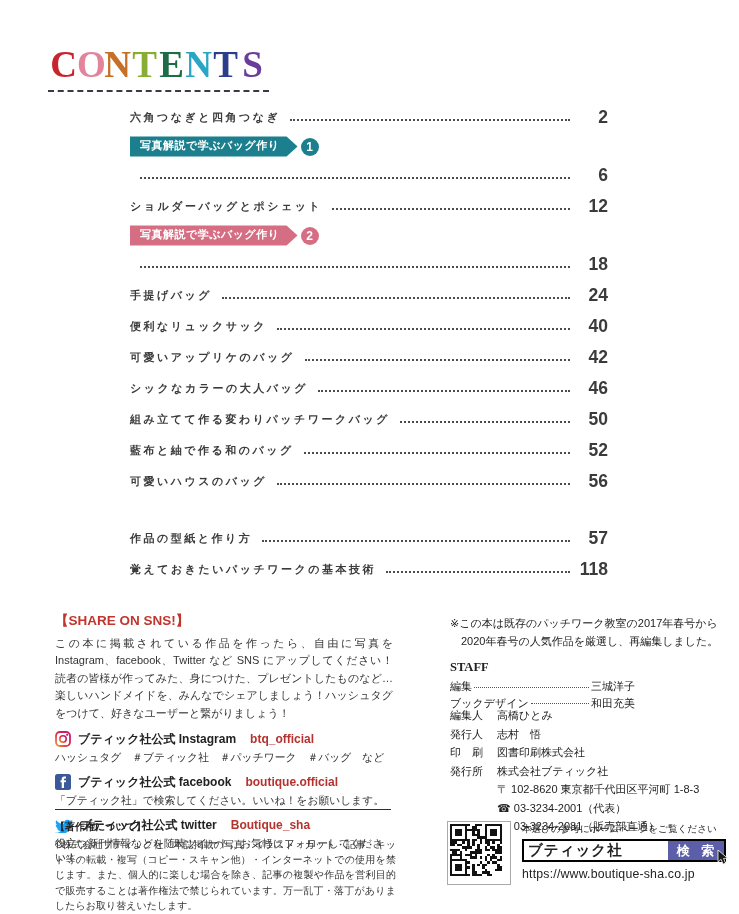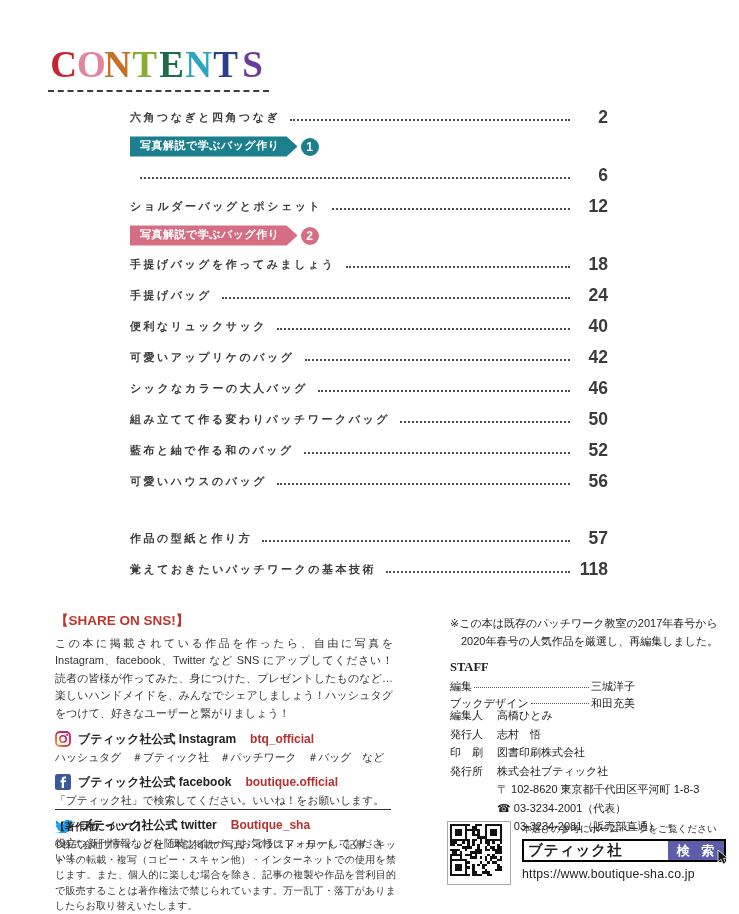--- a/index.html
+++ b/index.html
@@ -131,21 +131,20 @@
       <div class="toc-item">
         <span class="toc-label">ショルダーバッグとポシェット</span>
         <span class="toc-leader"></span>
         <span class="toc-page">12</span>
       </div>
       <div class="toc-badge-row">
         <span class="badge-flag" style="background: rgb(214, 110, 131);">写真解説で学ぶバッグ作り</span>
         <span class="badge-num" style="background: rgb(214, 110, 131);">2</span>
       </div>
       <div class="toc-item">
-        <span class="toc-label">手提げバッグを作ってみましょう</span>
         <span class="toc-leader"></span>
         <span class="toc-page">18</span>
       </div>
       <div class="toc-item">
         <span class="toc-label">手提げバッグ</span>
         <span class="toc-leader"></span>
         <span class="toc-page">24</span>
       </div>
       <div class="toc-item">
         <span class="toc-label">便利なリュックサック</span>

